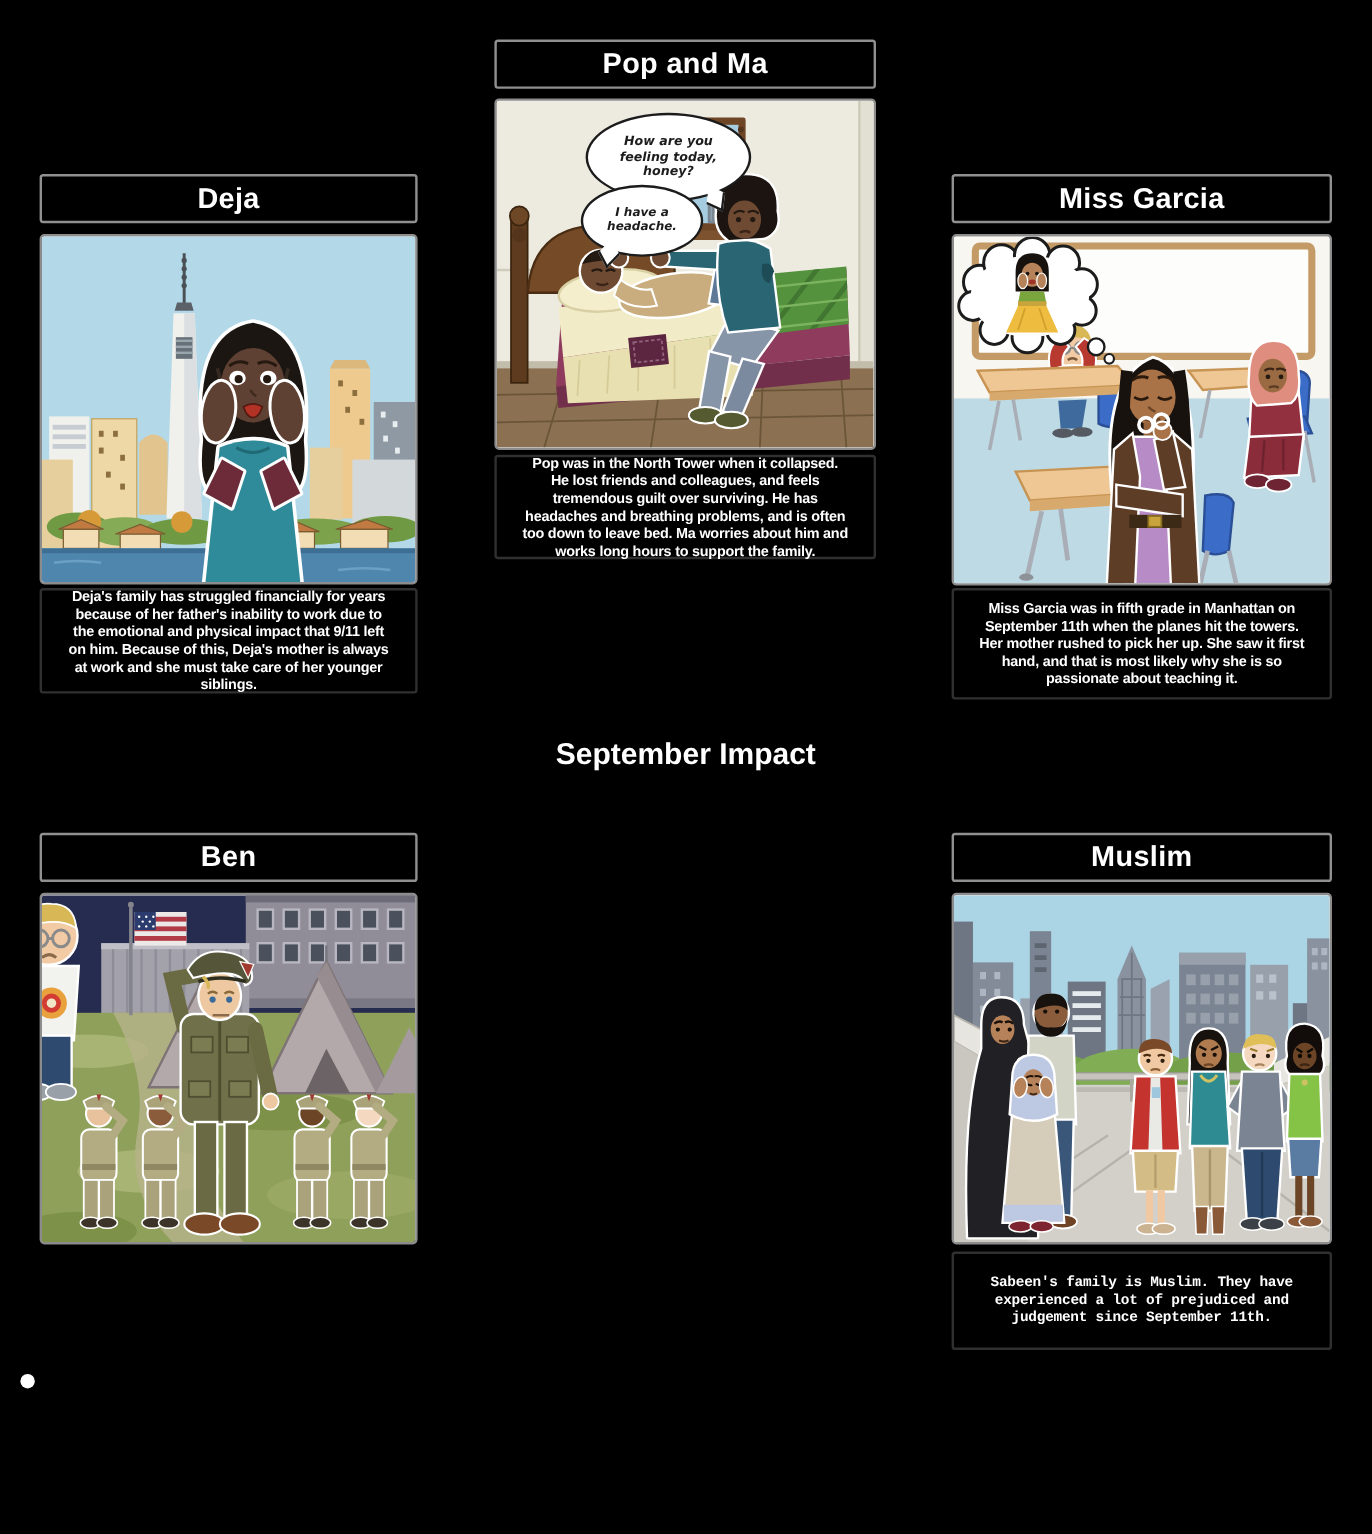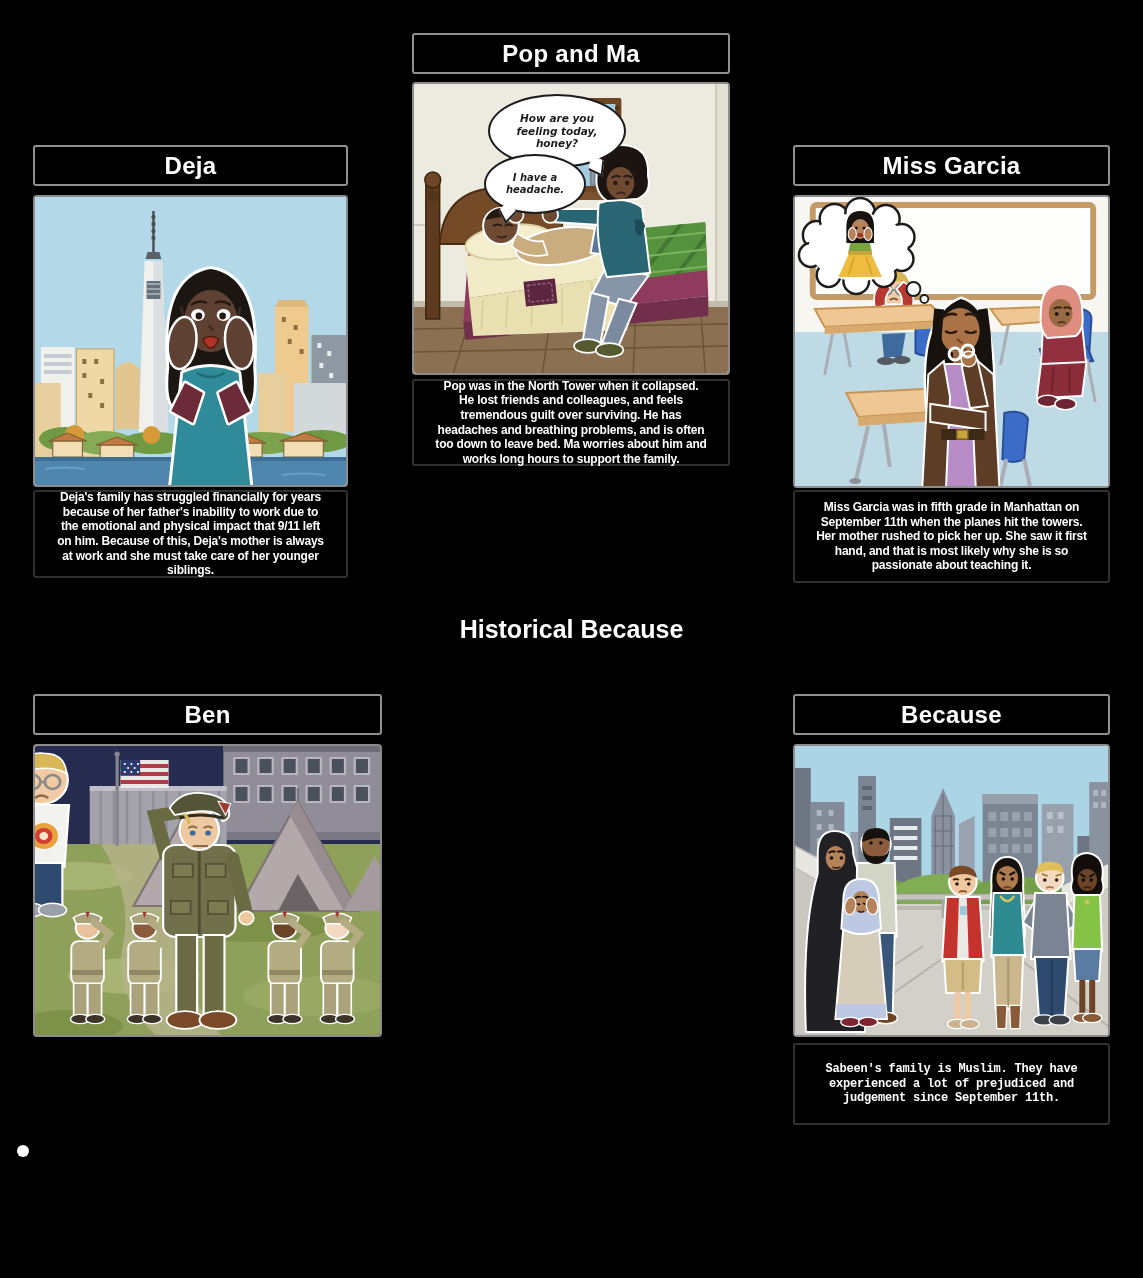--- a/index.html
+++ b/index.html
@@ -378,23 +378,23 @@
           <circle cx="175" cy="154" r="6"></circle>
         </g>
         <rect x="148" y="232" width="44" height="11" fill="#3c2a16"></rect>
         <rect x="164" y="233" width="11" height="9" fill="#c9a43c" stroke="#8a6f22" stroke-width="1.5"></rect>
       </g>
     </svg>
   </div>
   <div class="desc" style="top:345px;height:85px;">Miss Garcia was in fifth grade in Manhattan on September 11th when the planes hit the towers. Her mother rushed to pick her up. She saw it first hand, and that is most likely why she is so passionate about teaching it.</div>
 </div>
 
-<div class="center-title">Historical Because</div>
-
-<div class="cell" style="left:33px;top:694px;width:349px;height:426px;">
+<div class="center-title">September Impact</div>
+
+<div class="cell" style="left:33px;top:694px;width:315px;height:426px;">
   <div class="title-bar">
     <span>Ben</span>
   </div>
   <div class="img-frame" style="top:50px;height:289px;">
     <svg viewBox="0 0 315 289" preserveAspectRatio="none">
       <rect width="315" height="289" fill="#262c50"></rect>
       <g>
         <rect x="172" y="0" width="143" height="92" fill="#908d98"></rect>
         <rect x="172" y="0" width="143" height="6" fill="#6e6b78"></rect>
         <g fill="#4a505c" stroke="#b8b6c0" stroke-width="2">
@@ -559,21 +559,21 @@
         <rect x="-16" y="118" width="40" height="42" fill="#2e4a6e" stroke="#fff" stroke-width="4" style="paint-order:stroke"></rect>
         <ellipse cx="-4" cy="164" rx="12" ry="6" fill="#9aa0a8" stroke="#fff" stroke-width="3" style="paint-order:stroke"></ellipse>
         <ellipse cx="16" cy="164" rx="12" ry="6" fill="#9aa0a8" stroke="#fff" stroke-width="3" style="paint-order:stroke"></ellipse>
       </g>
     </svg>
   </div>
 </div>
 
 <div class="cell" style="left:793px;top:694px;width:317px;height:423px;">
   <div class="title-bar">
-    <span>Because</span>
+    <span>Muslim</span>
   </div>
   <div class="img-frame" style="top:50px;height:289px;">
     <svg viewBox="0 0 317 289" preserveAspectRatio="none">
       <rect width="317" height="289" fill="#abd4e4"></rect>
       <g>
         <rect x="0" y="22" width="16" height="140" fill="#6e7684"></rect>
         <rect x="16" y="56" width="34" height="106" fill="#838b98"></rect>
         <g fill="#aeb6c2">
           <rect x="22" y="64" width="5" height="6"></rect>
             <rect x="34" y="64" width="5" height="6"></rect>

